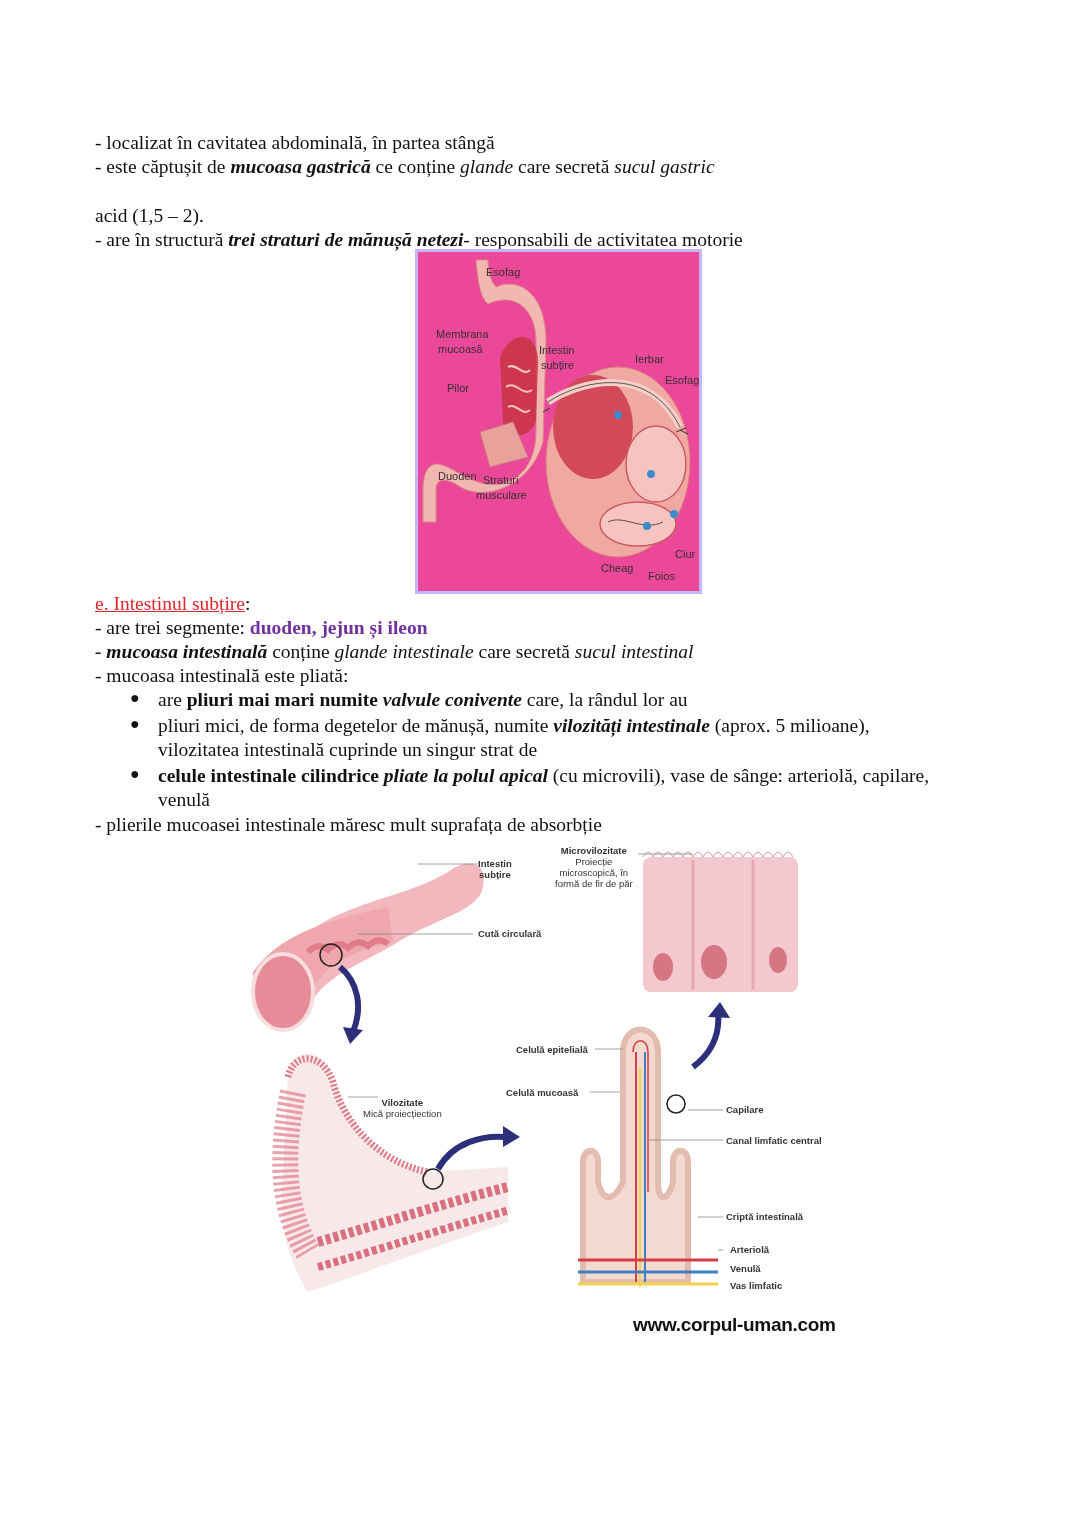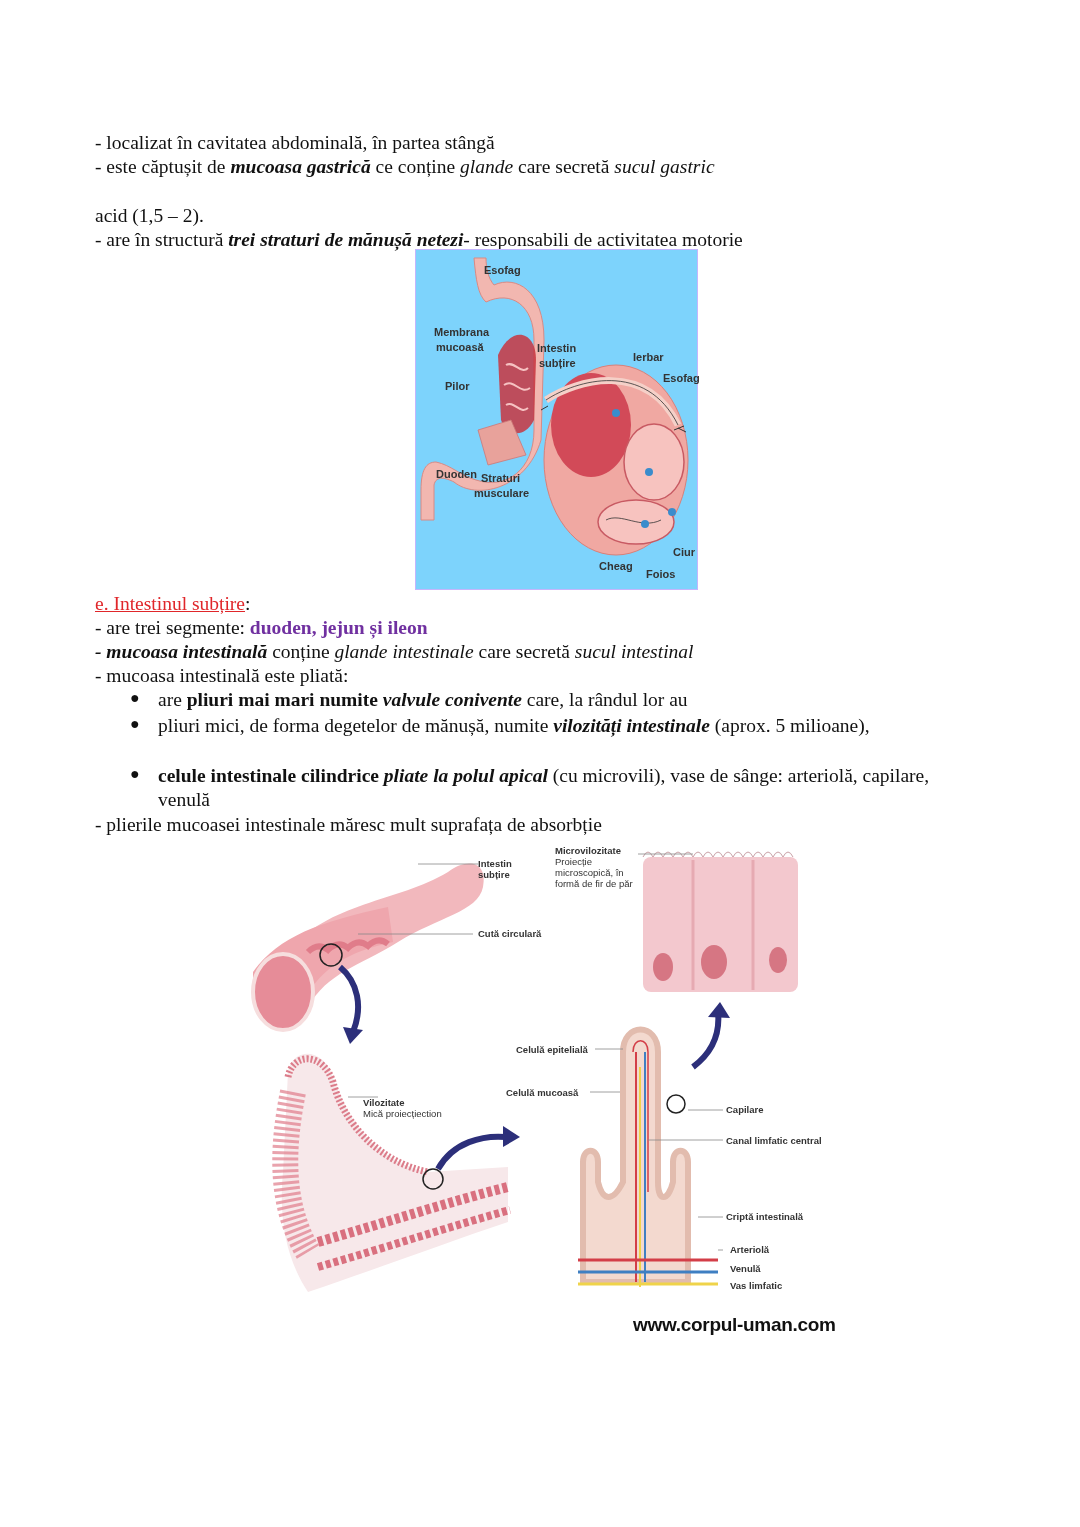--- a/index.html
+++ b/index.html
@@ -8,24 +8,24 @@
   .page { position: absolute; left: 0; top: 0; width: 1080px; height: 1527px; }
   .line { position: absolute; left: 95px; font-size: 19.5px; line-height: 24px; white-space: nowrap; }
   .b { font-weight: bold; }
   .i { font-style: italic; text-align: right; }
   .bi { font-weight: bold; font-style: italic; }
   .heading { color: #e0262a; text-decoration: underline; }
   .purple { color: #7030a0; font-weight: bold; }
   .bullet { position: absolute; left: 130px; font-size: 16px; }
   .bl { left: 158px; }
   .fig1 { position: absolute; left: 415px; top: 249px; width: 281px; height: 339px;
-          border: 1px solid #c4b5fd; background: #7dd3fc; font-weight: bold; }
+          border: 3px solid #c4b5fd; background: #ec4899; }
   .fig2 { position: absolute; left: 248px; top: 842px; width: 592px; height: 500px; }
   .lbl { position: absolute; font-family: "Liberation Sans", sans-serif; font-size: 11px; color: #333; line-height: 12px; white-space: nowrap; }
-  .lbl2 { position: absolute; font-family: "Liberation Sans", sans-serif; font-size: 9.5px; color: #333; font-weight: bold; line-height: 11px; white-space: nowrap; }
+  .lbl2 { position: absolute; font-family: "Liberation Sans", sans-serif; font-size: 9.5px; color: #333; font-weight: bold; line-height: 11px; white-space: nowrap; text-align: center; }
   .lbl2 .sub { font-weight: normal; display: block; }
   .watermark { position: absolute; left: 633px; top: 1314px; font-family: "Liberation Sans", sans-serif;
                font-weight: bold; font-size: 19px; color: #111; letter-spacing: -0.3px; }
 </style>
 </head>
 <body>
 
 <div class="page">
 
   <div class="line" style="top:131px">
@@ -93,20 +93,23 @@
   </div>
 
   <span class="bullet" style="top:689px">●</span>
   <div class="line bl" style="top:688px">
     <span>are </span><span class="b">pliuri mai mari numite </span><span class="bi">valvule conivente</span><span> care, la rândul lor au</span>
   </div>
 
   <span class="bullet" style="top:715px">●</span>
   <div class="line bl" style="top:714px">
     <span>pliuri mici, de forma degetelor de mănușă, numite </span><span class="bi">vilozități intestinale</span><span> (aprox. 5 milioane),</span>
+  </div>
+  <div class="line bl" style="top:738px">
+    <span>vilozitatea intestinală cuprinde un singur strat de</span>
   </div>
 
   <span class="bullet" style="top:765px">●</span>
   <div class="line bl" style="top:764px">
     <span class="b">celule intestinale cilindrice  </span><span class="bi">pliate la polul apical</span><span> (cu microvili), vase de sânge: arteriolă, capilare,</span>
   </div>
   <div class="line bl" style="top:788px">
     <span>venulă</span>
   </div>
 

